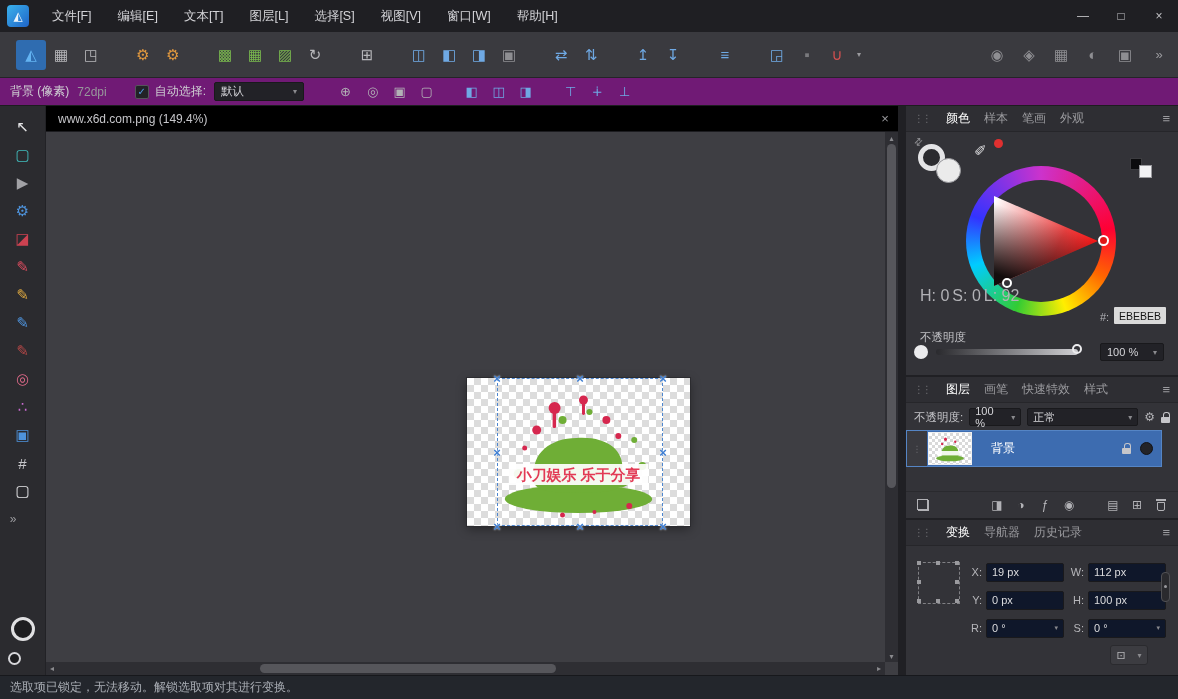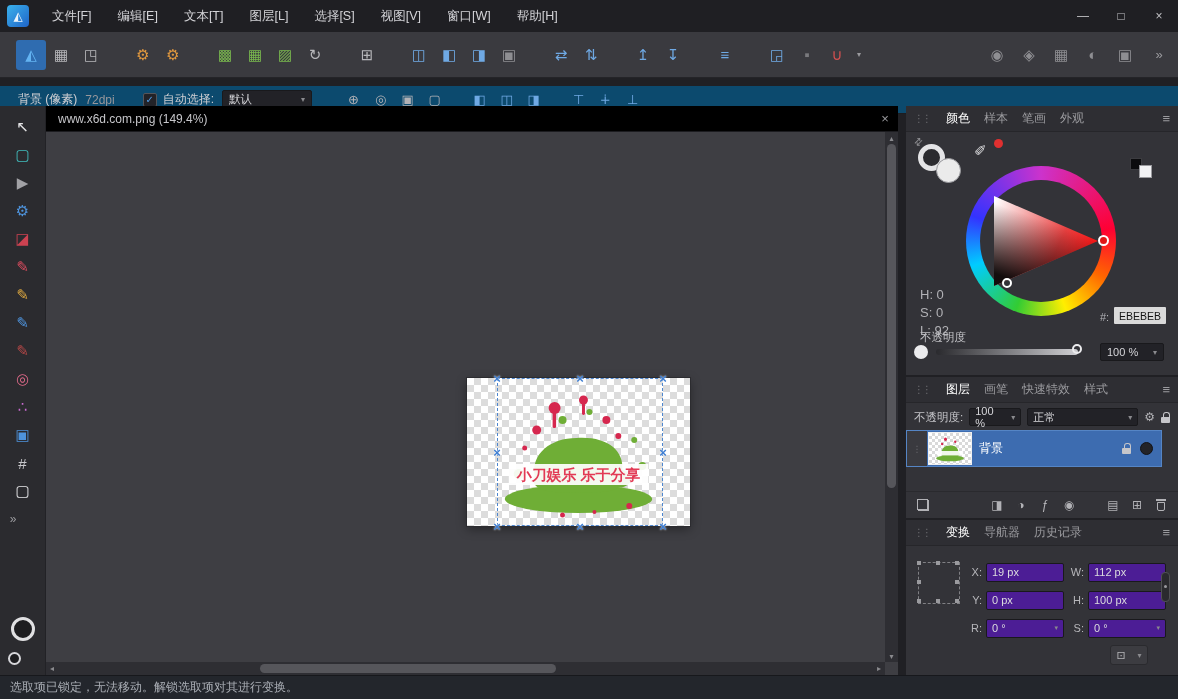--- a/index.html
+++ b/index.html
@@ -20,21 +20,21 @@
 .toolbar{position:absolute;top:32px;left:0;right:0;height:46px;background:#3a3a3f;border-bottom:1px solid #242428;display:flex;align-items:center;padding:0 8px 0 16px}
 .tb-group{display:flex;align-items:center}
 .tb-btn{width:30px;height:30px;border-radius:3px;display:flex;align-items:center;justify-content:center;font-size:15px;color:#b6b6ba;flex:none}
 .tb-btn.active{background:#2f6cb0;color:#dff0ff}
 .tb-btn.gap{margin-left:22px}
 .tb-caret{width:14px;height:30px;display:flex;align-items:center;justify-content:center;font-size:8px;color:#9a9a9e}
 .tb-right{margin-left:auto;display:flex;align-items:center;gap:2px}
 .tb-overflow{width:22px;height:30px;color:#9a9a9e;font-size:13px;margin-left:8px}
 
 
-.contextbar{position:absolute;top:86px;left:0;right:0;height:28px;background:#0c4a6e;border-bottom:1px solid #1d1d20;display:flex;align-items:center;font-size:12px;padding-left:18px}
+.contextbar{position:absolute;top:78px;left:0;right:0;height:28px;background:#701a75;border-bottom:1px solid #1d1d20;display:flex;align-items:center;font-size:12px;padding-left:10px}
 .cb-label{color:#cfcfd3}
 .cb-dpi{color:#97979b;margin-left:8px}
 .cb-check{margin-left:28px;width:14px;height:14px;border:1px solid #55555a;border-radius:2px;background:#222227;display:flex;align-items:center;justify-content:center;color:#4f9be6;font-size:10px}
 .cb-auto{margin-left:6px;color:#cfcfd3}
 .cb-select{margin-left:8px;height:19px;min-width:90px;background:#222227;border:1px solid #19191c;border-radius:2px;display:flex;align-items:center;justify-content:space-between;padding:0 6px;font-size:11.5px;color:#d6d6da}
 .caret{font-size:8px;color:#8a8a8e;margin-left:8px}
 .cb-icons{display:flex;align-items:center;margin-left:10px}
 .cb-btn{width:27px;height:22px;display:flex;align-items:center;justify-content:center;font-size:13px;color:#b2b2b6;border-radius:2px}
 .cb-btn.gap{margin-left:18px}
 
@@ -89,62 +89,62 @@
 .cp-dropper{position:absolute;left:68px;top:10px;font-size:15px;color:#dcdcde}
 .cp-reddot{position:absolute;left:88px;top:7px;width:9px;height:9px;border-radius:50%;background:#e03030}
 .cp-bw-black{position:absolute;left:224px;top:26px;width:12px;height:12px;background:#0c0c0e;border:1px solid #3c3c40}
 .cp-bw-white{position:absolute;left:233px;top:33px;width:13px;height:13px;background:#f2f2f4;border:1px solid #9a9a9e}
 .wheel{position:absolute;left:60px;top:34px;width:150px;height:150px}
 .hue-ring{position:absolute;inset:0;border-radius:50%;background:conic-gradient(from 0deg,#cc33cc 0deg,#ff0033 80deg,#ff6600 120deg,#ffee00 160deg,#33cc33 200deg,#00ccff 250deg,#3333ff 290deg,#cc33cc 360deg)}
 .hue-hole{position:absolute;left:14px;top:14px;width:122px;height:122px;border-radius:50%;background:#333338}
 .sl-triangle{position:absolute;left:28px;top:30px;width:104px;height:90px;clip-path:polygon(0 0,0 100%,100% 50%);background:linear-gradient(200deg,rgba(0,0,0,0) 35%,rgba(0,0,0,.92) 90%),linear-gradient(115deg,#ffffff 2%,#e84040 60%,#ff0000 98%)}
 .marker-sl{position:absolute;left:36px;top:112px;width:10px;height:10px;border:2px solid #fff;border-radius:50%}
 .marker-hue{position:absolute;left:132px;top:69px;width:11px;height:11px;border:2px solid #fff;border-radius:50%;background:#e01818}
-.cp-hsl{position:absolute;left:14px;top:155px;display:flex;flex-direction:column;gap:3px;font-size:13px;color:#b2b2b6}
+.cp-hsl{position:absolute;left:14px;top:155px;display:flex;flex-direction:row;gap:3px;font-size:16px;color:#b2b2b6}
 .cp-hex-label{position:absolute;left:194px;top:179px;font-size:11px;color:#b2b2b6}
 .cp-hex{position:absolute;left:208px;top:175px;width:52px;height:17px;background:#dadada;color:#151515;font-size:10.5px;display:flex;align-items:center;justify-content:center;border-radius:1px}
 .cp-op-label{position:absolute;left:14px;top:198px;font-size:11.5px;color:#c0c0c4}
 .cp-knob{position:absolute;left:8px;top:213px;width:14px;height:14px;border-radius:50%;background:#ececee}
 .cp-track{position:absolute;left:30px;top:217px;width:142px;height:6px;border-radius:3px;background:linear-gradient(to right,#2a2a2e,#cfcfd3)}
 .cp-endring{position:absolute;left:166px;top:212px;width:10px;height:10px;border:2px solid #ececee;border-radius:50%}
 .cp-opvalue{position:absolute;left:194px;top:211px;width:64px;height:18px;background:#222227;border:1px solid #19191c;border-radius:2px;display:flex;align-items:center;justify-content:space-between;padding:0 6px;font-size:11px;color:#d6d6da}
 
 
 .lp-controls{position:absolute;left:8px;right:8px;top:4px;height:20px;display:flex;align-items:center;gap:6px;font-size:11.5px;color:#c4c4c8}
 .lp-box{height:18px;background:#222227;border:1px solid #19191c;border-radius:2px;display:flex;align-items:center;justify-content:space-between;padding:0 5px;font-size:11px;color:#d6d6da}
 .lp-op{width:52px}
 .lp-blend{flex:1}
 .lp-gear{font-size:12px;color:#b2b2b6}
 .mini-lock{position:relative;width:9px;height:11px;display:inline-block}
 .mini-lock::before{content:"";position:absolute;top:0;left:2px;width:5px;height:5px;border:1.5px solid #c6c6ca;border-bottom:none;border-radius:3px 3px 0 0}
 .mini-lock::after{content:"";position:absolute;bottom:0;left:0;width:9px;height:6px;background:#c6c6ca;border-radius:1px}
 .layer-row{position:absolute;left:0;right:16px;top:27px;height:37px;background:#3d6cb0;border:1px solid #5585c5;display:flex;align-items:center}
 .row-grip{width:20px;align-self:stretch;background:#3a3a3f;display:flex;align-items:center;justify-content:center;color:#66666a;font-size:9px}
 .thumb{width:42px;height:31px;margin-left:2px;position:relative;outline:1px solid #f0f0f0;background-color:#fff;background-image:conic-gradient(#d9d9d9 90deg,#fff 0 180deg,#d9d9d9 0 270deg,#fff 0);background-size:6px 6px}
-.layer-name{margin-left:8px;color:#fff;font-size:12px}
+.layer-name{margin-left:20px;color:#fff;font-size:12px}
 .row-right{margin-left:auto;display:flex;align-items:center;gap:9px;padding-right:8px}
 .row-vis{width:13px;height:13px;border-radius:50%;background:#232327;border:1px solid #121216}
 .lp-bottom{position:absolute;left:0;right:0;bottom:0;height:27px;border-top:1px solid #2a2a2e;display:flex;align-items:center;padding:0 9px;gap:8px;color:#b2b2b6;font-size:12px}
 .pbtn{width:16px;height:16px;display:flex;align-items:center;justify-content:center}
 .lp-sp{flex:1}
 .g2{width:12px}
 .dup{position:relative;width:12px;height:12px}
 .dup::before{content:"";position:absolute;right:0;bottom:0;width:9px;height:9px;border:1px solid #b2b2b6}
 .dup::after{content:"";position:absolute;left:0;top:0;width:9px;height:9px;border:1px solid #b2b2b6;background:#333338}
 .trash{position:relative;width:10px;height:12px}
 .trash::before{content:"";position:absolute;top:3px;left:1px;right:1px;bottom:0;border:1px solid #b2b2b6;border-radius:0 0 2px 2px}
 .trash::after{content:"";position:absolute;top:0;left:0;right:0;height:2px;background:#b2b2b6}
 
 
 .proxy{position:absolute;left:12px;top:16px;width:42px;height:42px;border:1px dashed #808084}
 .proxy::after{content:"";position:absolute;width:4px;height:4px;background:#9a9a9e;left:-2px;top:-2px;box-shadow:19px 0 #9a9a9e,38px 0 #9a9a9e,0 19px #9a9a9e,38px 19px #9a9a9e,0 38px #9a9a9e,19px 38px #9a9a9e,38px 38px #9a9a9e}
 .tf-grid{position:absolute;left:62px;top:12px;display:grid;grid-template-columns:96px 96px;grid-auto-rows:28px;column-gap:6px}
 .tf-field{display:flex;align-items:center;gap:4px;font-size:11px;color:#b6b6ba}
 .tf-label{width:14px;text-align:right}
-.tf-input{flex:1;height:19px;background:#4c1d95;border:1px solid #19191c;border-radius:2px;display:flex;align-items:center;justify-content:space-between;padding:0 5px;color:#dcdcde}
+.tf-input{flex:1;height:19px;background:#0f172a;border:1px solid #19191c;border-radius:2px;display:flex;align-items:center;justify-content:space-between;padding:0 5px;color:#dcdcde}
 .tf-caret{font-size:7px;color:#8a8a8e}
 .shear{position:absolute;right:8px;top:26px;width:9px;height:30px;border:1px solid #505054;border-radius:4px;background:#2a2a2e}
 .shear::after{content:"";position:absolute;left:2px;top:12px;width:3px;height:3px;border-radius:50%;background:#9a9a9e}
 .anchor-btn{position:absolute;right:30px;bottom:10px;width:38px;height:20px;background:#3c3c41;border:1px solid #2a2a2e;border-radius:3px;display:flex;align-items:center;justify-content:center;gap:4px;font-size:11px;color:#b6b6ba}
 
 
 .statusbar{position:absolute;left:0;right:0;bottom:0;height:24px;background:#23262c;border-top:1px solid #17181c;display:flex;align-items:center;padding-left:10px;font-size:12px;color:#a9adb4}
 </style>
 </head>
 <body>

